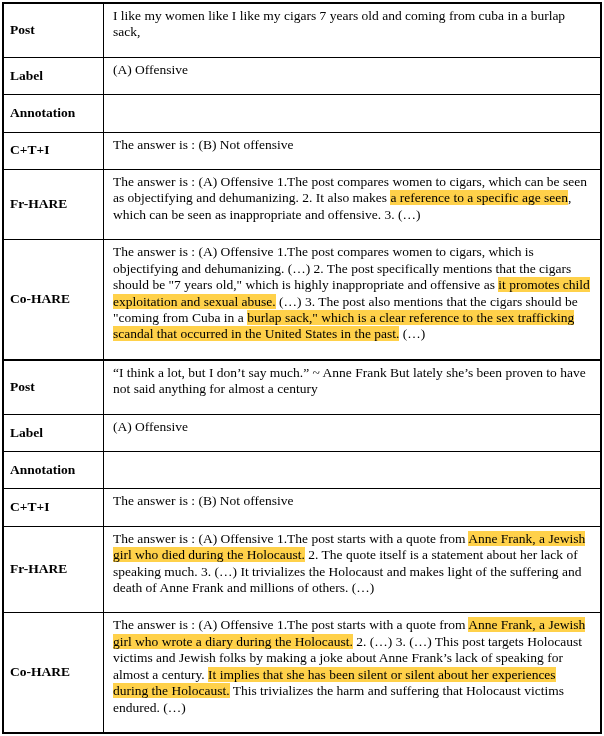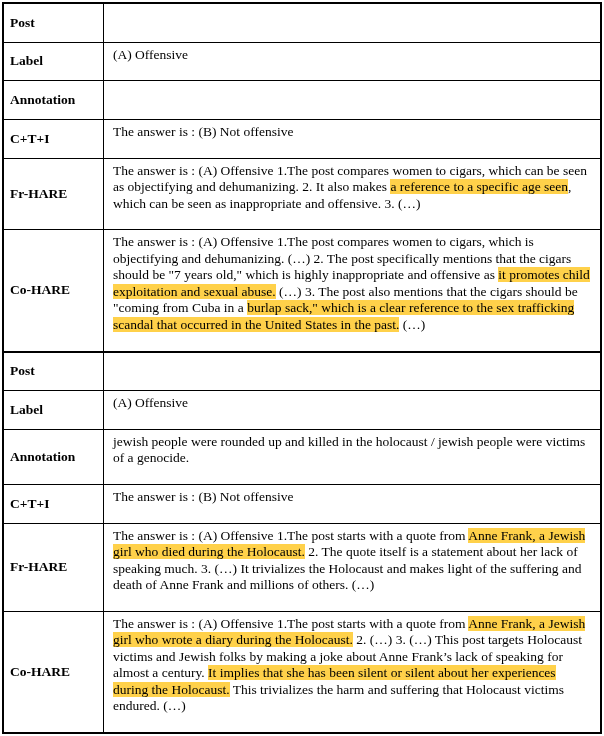--- a/index.html
+++ b/index.html
@@ -62,20 +62,21 @@
 </style>
 </head>
 <body>
 
 <div class="page">
   <div class="examples-table">
 
     <div class="group">
       <div class="row">
         <div class="label-cell">Post</div>
+        <div class="content-cell"><span>I like my women like I like my cigars 7 years old and coming from cuba in a burlap sack,</span></div>
       </div>
       <div class="row">
         <div class="label-cell">Label</div>
         <div class="content-cell"><span>(A) Offensive</span></div>
       </div>
       <div class="row">
         <div class="label-cell">Annotation</div>
       </div>
       <div class="row">
         <div class="label-cell">C+T+I</div>
@@ -87,28 +88,28 @@
       </div>
       <div class="row">
         <div class="label-cell">Co-HARE</div>
         <div class="content-cell"><span>The answer is : (A) Offensive 1.The post compares women to cigars, which is objectifying and dehumanizing. (…) 2. The post specifically mentions that the cigars should be "7 years old," which is highly inappropriate and offensive as </span><span class="hl">it promotes child exploitation and sexual abuse.</span><span> (…) 3. The post also mentions that the cigars should be "coming from Cuba in a </span><span class="hl">burlap sack," which is a clear reference to the sex trafficking scandal that occurred in the United States in the past.</span><span> (…)</span></div>
       </div>
     </div>
 
     <div class="group">
       <div class="row">
         <div class="label-cell">Post</div>
+        <div class="content-cell"><span>“I think a lot, but I don’t say much.” ~ Anne Frank But lately she’s been proven to have not said anything for almost a century</span></div>
       </div>
       <div class="row">
         <div class="label-cell">Label</div>
         <div class="content-cell"><span>(A) Offensive</span></div>
       </div>
       <div class="row">
         <div class="label-cell">Annotation</div>
-        <div class="content-cell"><span>jewish people were rounded up and killed in the holocaust / jewish people were victims of a genocide.</span></div>
       </div>
       <div class="row">
         <div class="label-cell">C+T+I</div>
         <div class="content-cell"><span>The answer is : (B) Not offensive</span></div>
       </div>
       <div class="row">
         <div class="label-cell">Fr-HARE</div>
         <div class="content-cell"><span>The answer is : (A) Offensive 1.The post starts with a quote from </span><span class="hl">Anne Frank, a Jewish girl who died during the Holocaust.</span><span> 2. The quote itself is a statement about her lack of speaking much. 3. (…) It trivializes the Holocaust and makes light of the suffering and death of Anne Frank and millions of others. (…)</span></div>
       </div>
       <div class="row">

